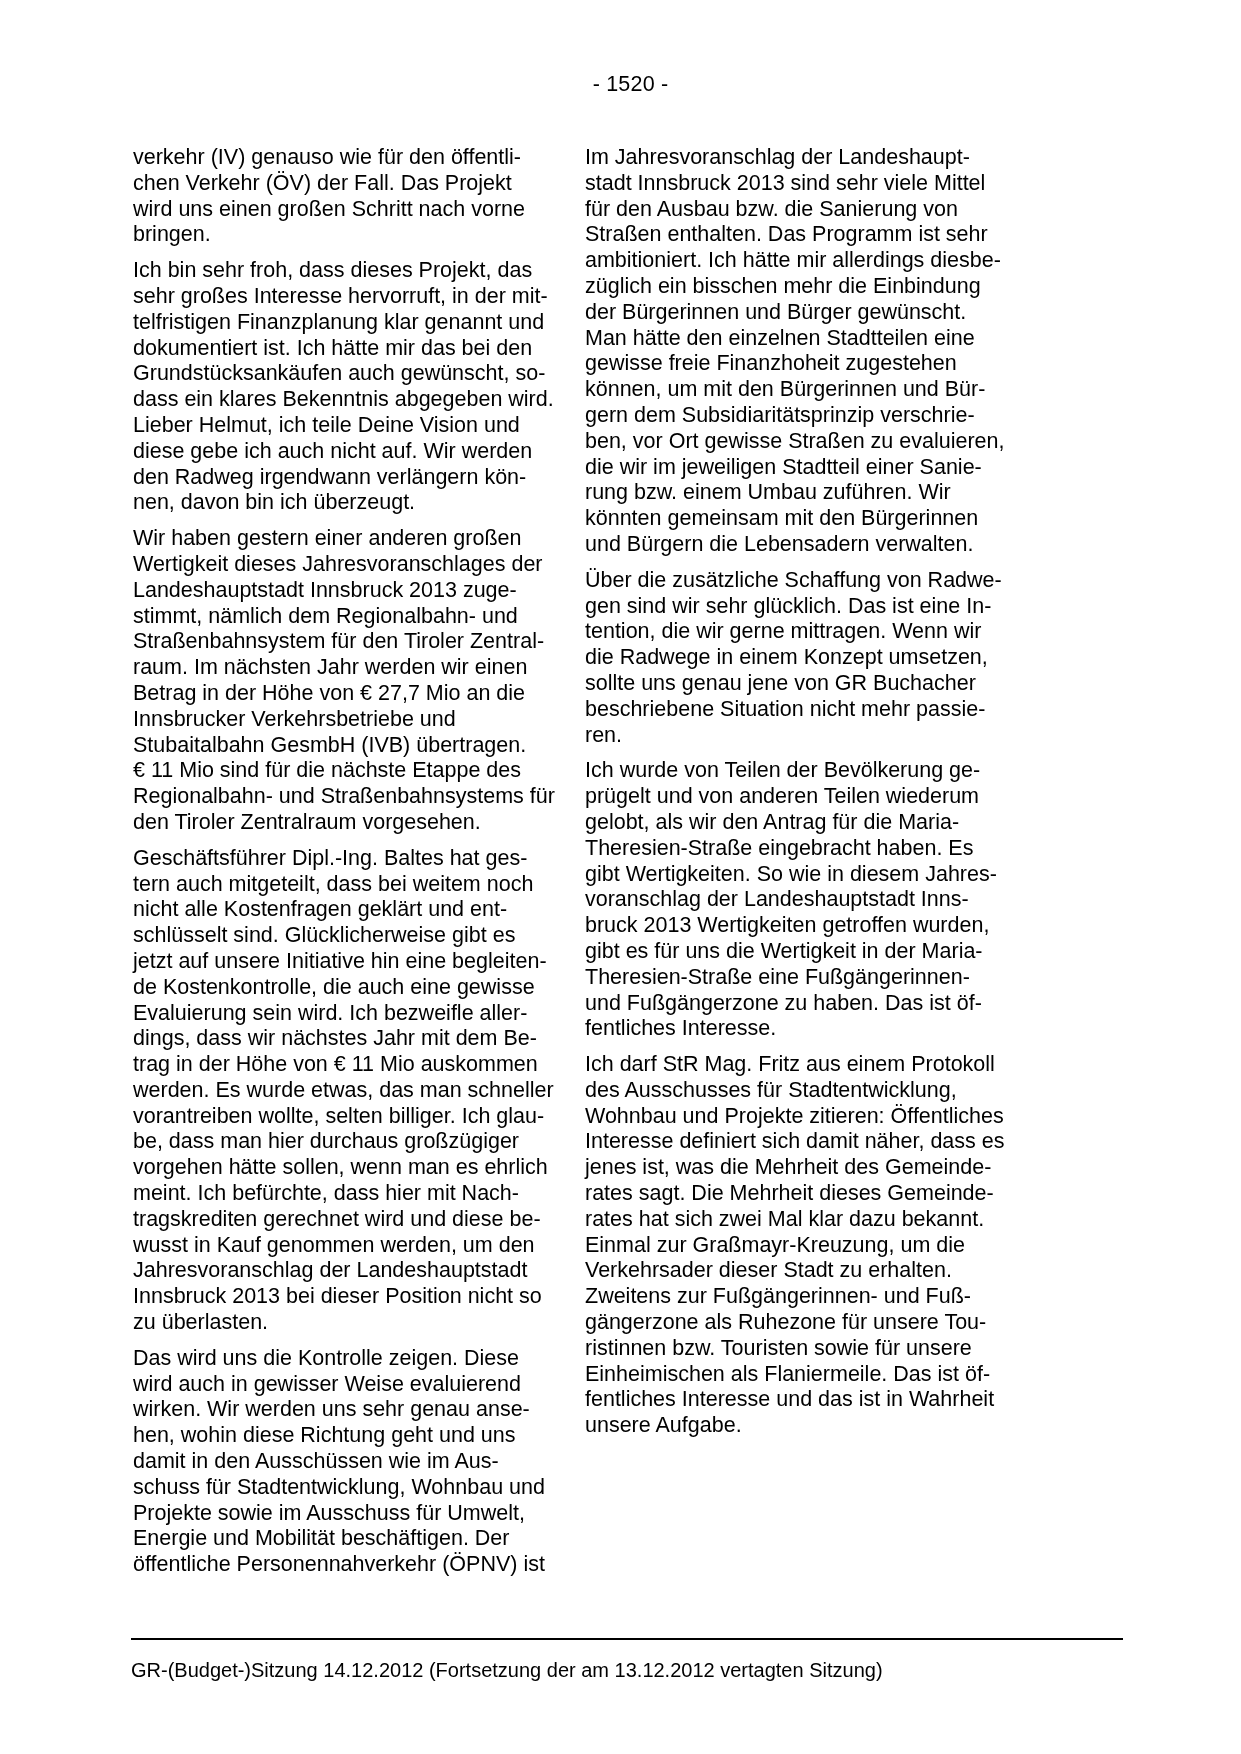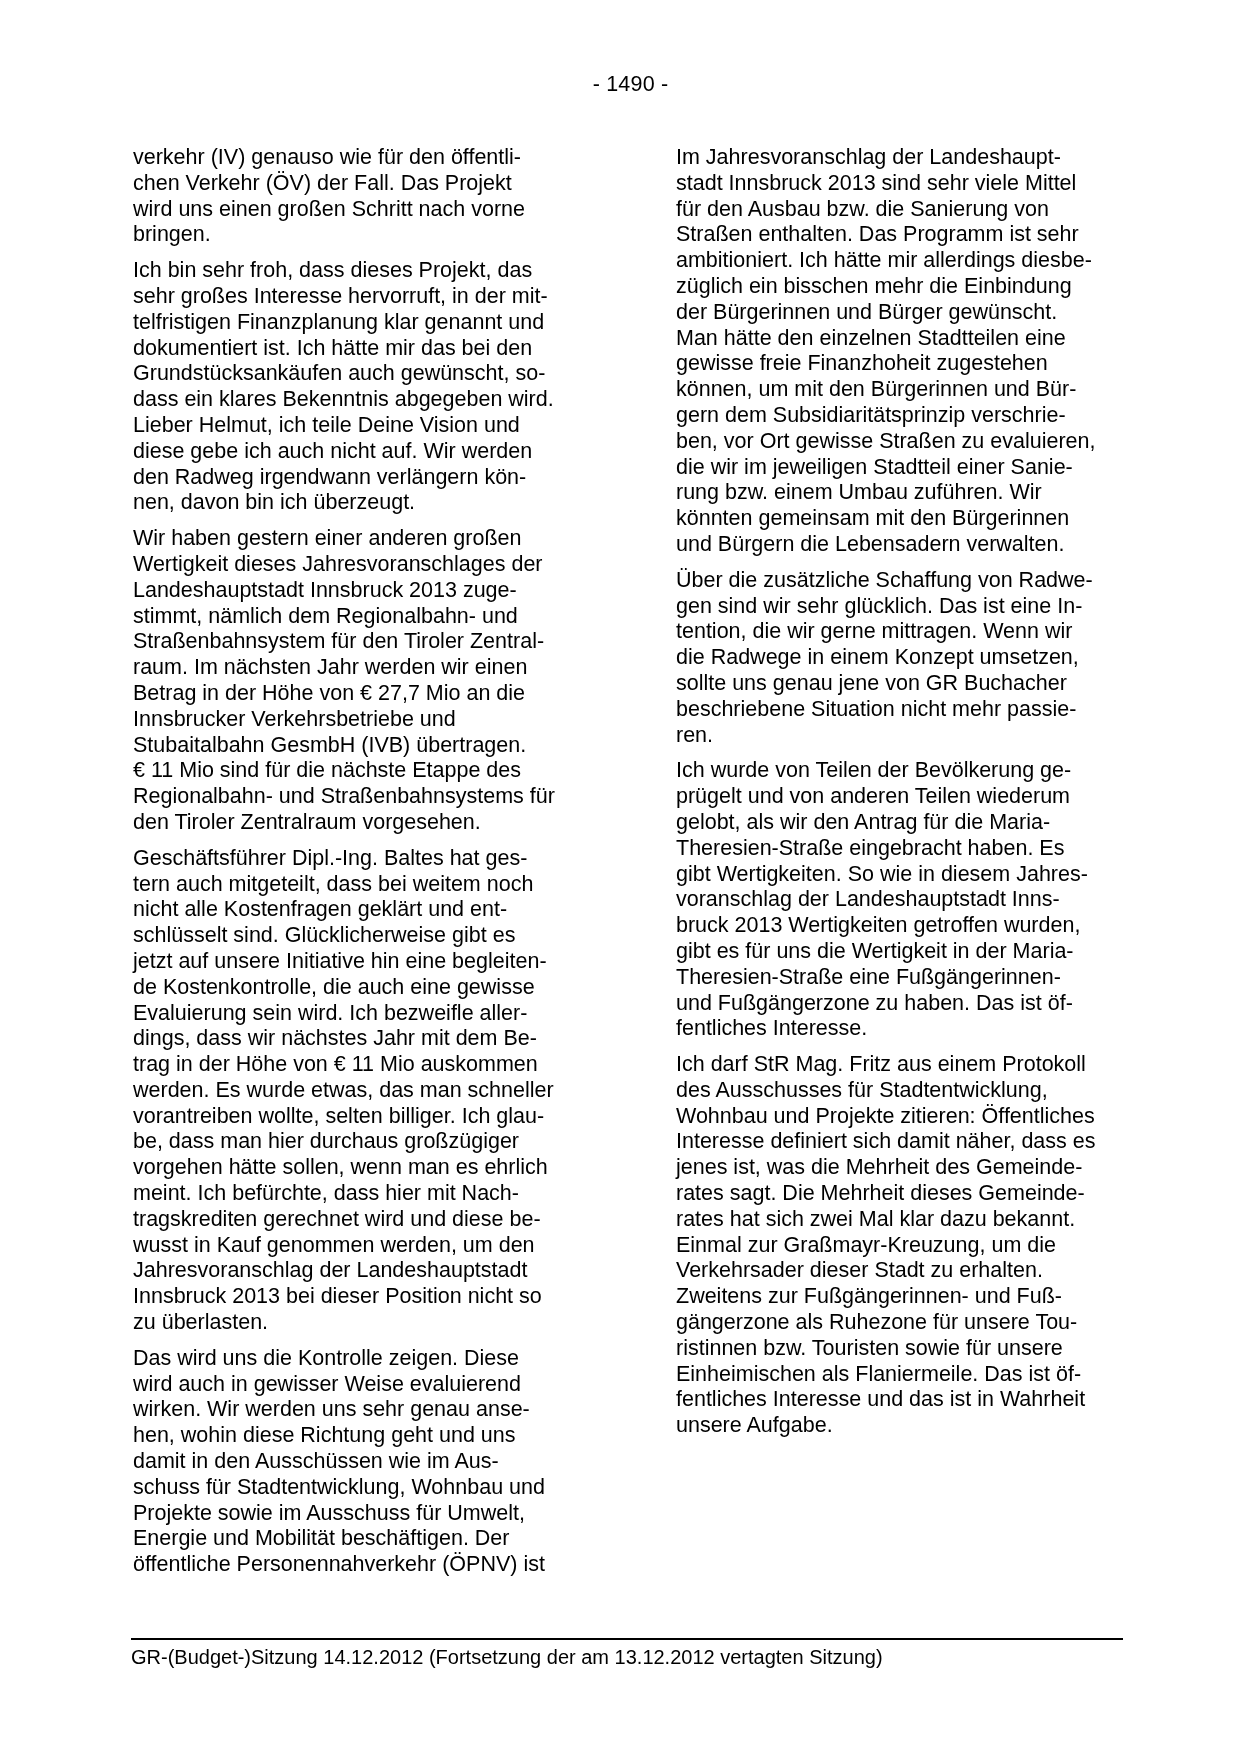--- a/index.html
+++ b/index.html
@@ -21,47 +21,46 @@
     text-align: center;
     font-size: 21.5px;
     letter-spacing: 0.2px;
   }
   .columns {
     position: absolute;
     top: 145px;
     left: 133px;
     width: 995px;
     display: flex;
-    gap: 91px;
   }
   .col { flex: 0 0 452px; width: 452px; }
   .col p {
     margin: 0 0 10px 0;
     font-size: 21.5px;
     line-height: 25.8px;
     white-space: pre-line;
     text-align: left;
   }
   .footer {
     position: absolute;
     left: 131px;
     top: 1638px;
     width: 992px;
     border-top: 2px solid #000000;
-    padding-top: 5px;
+    padding-top: 18px;
     font-size: 20px;
     line-height: 24px;
   }
 </style>
 </head>
 <body>
 
 <div class="page">
 
-  <div class="pageno">- 1490 -</div>
+  <div class="pageno">- 1520 -</div>
 
   <div class="columns">
 
     <div class="col">
       <p>verkehr (IV) genauso wie für den öffentli-
 chen Verkehr (ÖV) der Fall. Das Projekt
 wird uns einen großen Schritt nach vorne
 bringen.</p>
       <p>Ich bin sehr froh, dass dieses Projekt, das
 sehr großes Interesse hervorruft, in der mit-

